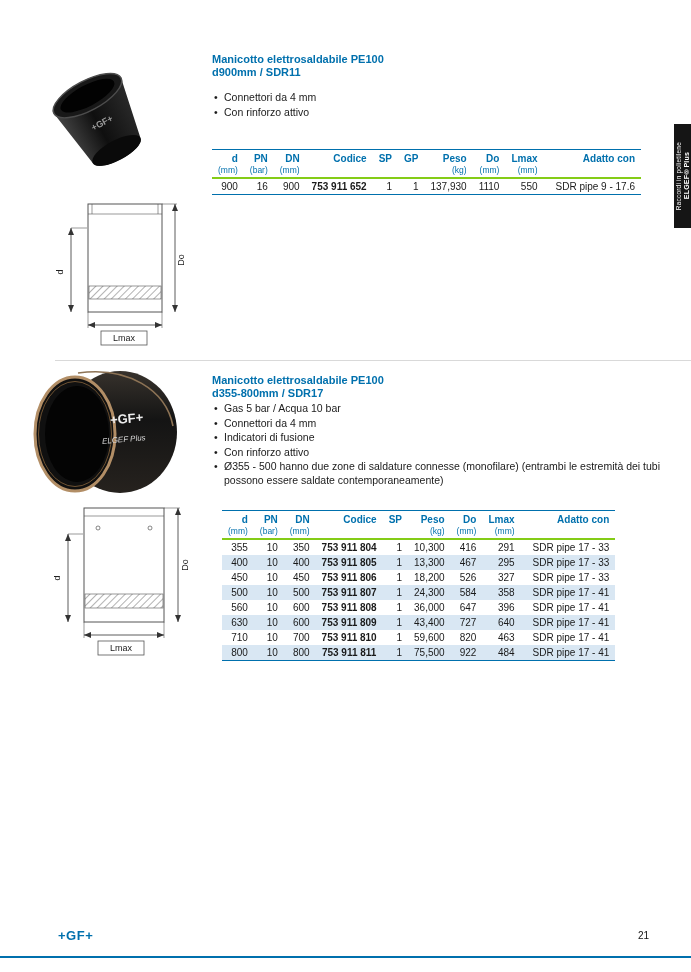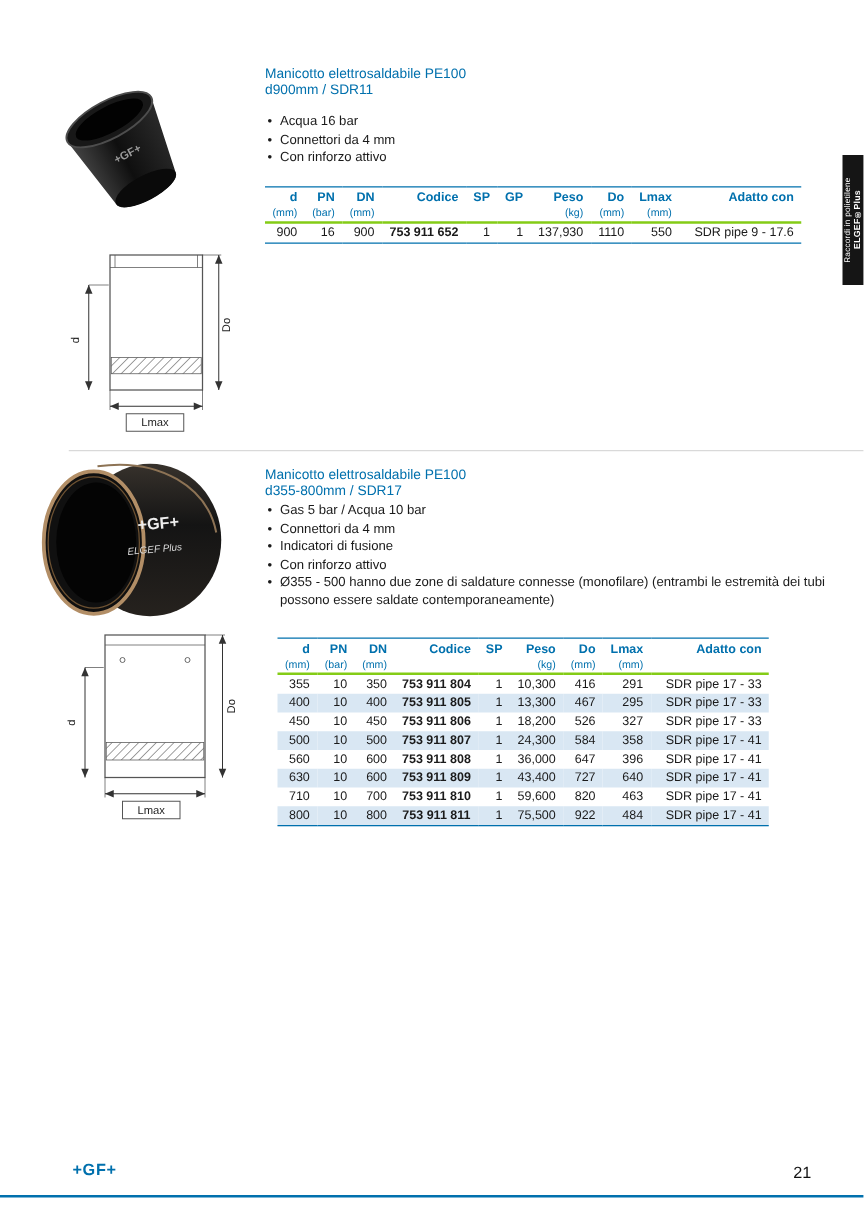--- a/index.html
+++ b/index.html
@@ -1,38 +1,38 @@
 <!DOCTYPE html>
 <html><head>
 <meta charset="utf-8">
 <style>
   html,body{margin:0;padding:0;}
   body{font-family:"Liberation Sans",sans-serif;background:#ffffff;}
   .page{position:relative;width:691px;height:972px;background:#fff;overflow:hidden;}
   .abs{position:absolute;}
-  .sec-title{color:#0070ad;font-weight:normal;font-size:11px;line-height:13px;}
+  .sec-title{color:#0070ad;font-weight:bold;font-size:11px;line-height:13px;}
   .bullets{list-style:none;margin:0;padding:0;font-size:10.5px;line-height:13.5px;color:#1a1a1a;}
   .bullets li{position:relative;padding-left:11px;margin:0 0 1px 0;}
   .bullets li::before{content:"\2022";position:absolute;left:1px;top:0;}
   .spec-table{border-collapse:collapse;}
   .spec-table th,.spec-table td{font-size:10px;padding:2px 6px;white-space:nowrap;}
   .spec-table thead .hdr th{color:#0070ad;font-weight:bold;text-align:right;border-top:1px solid #0070ad;padding-top:3px;padding-bottom:1px;}
   .spec-table thead .units th{color:#0070ad;font-weight:normal;font-size:8.5px;text-align:right;border-bottom:2px solid #84cc16;padding-top:0;padding-bottom:2px;}
   .spec-table tbody td{text-align:right;color:#1a1a1a;}
   .spec-table tbody tr:nth-child(even){background:#d9e7f3;}
   .spec-table tbody tr:last-child td{border-bottom:1px solid #0070ad;}
   .spec-table .c-code{text-align:center;font-weight:bold;}
   .spec-table .c-code-h{text-align:center;}
   .spec-table .c-fit{text-align:right;padding-left:12px;}
   .side-tab{position:absolute;right:0;top:124px;width:17px;height:104px;background:#151515;display:flex;flex-direction:row;align-items:center;justify-content:center;}
   .vt{writing-mode:vertical-rl;transform:rotate(180deg);color:#fff;font-size:6.5px;line-height:8px;letter-spacing:.2px;white-space:nowrap;}
   .vt.b{font-weight:bold;font-size:7px;}
   .divider{position:absolute;left:55px;width:636px;top:360px;height:1px;background:#d9d9d9;}
   .footer-logo{position:absolute;left:58px;top:928px;color:#0070ad;font-weight:bold;font-size:13px;letter-spacing:.5px;}
-  .page-num{position:absolute;right:42px;top:930px;font-size:13px;color:#111;}
+  .page-num{position:absolute;right:42px;top:930px;font-size:10px;color:#111;}
   .bottom-rule{position:absolute;left:0;top:956px;width:691px;height:2px;background:#0070ad;}
   svg text{font-family:"Liberation Sans",sans-serif;}
   .dim-text{font-size:9px;fill:#222;}
 </style>
 </head>
 <body>
 
 <div class="page">
 
   <div class="side-tab">
@@ -56,21 +56,20 @@
       <text x="56" y="74" fill="#9a9a9a" font-size="9" font-weight="bold" text-anchor="middle">+GF+</text>
     </g>
   </svg>
 
   <div class="abs" style="left:212px;top:53px">
     <div class="sec-title">Manicotto elettrosaldabile  PE100</div>
     <div class="sec-title">d900mm / SDR11</div>
   </div>
 
   <ul class="bullets abs" style="left:213px;top:91px;width:320px">
-      <li>Acqua 16 bar</li>
       <li>Connettori da 4 mm</li>
       <li>Con rinforzo attivo</li>
     </ul>
 
   <table class="spec-table abs" style="left:212px;top:149px">
       <thead>
         <tr class="hdr">
           <th class="">d</th>
           <th class="">PN</th>
           <th class="">DN</th>

